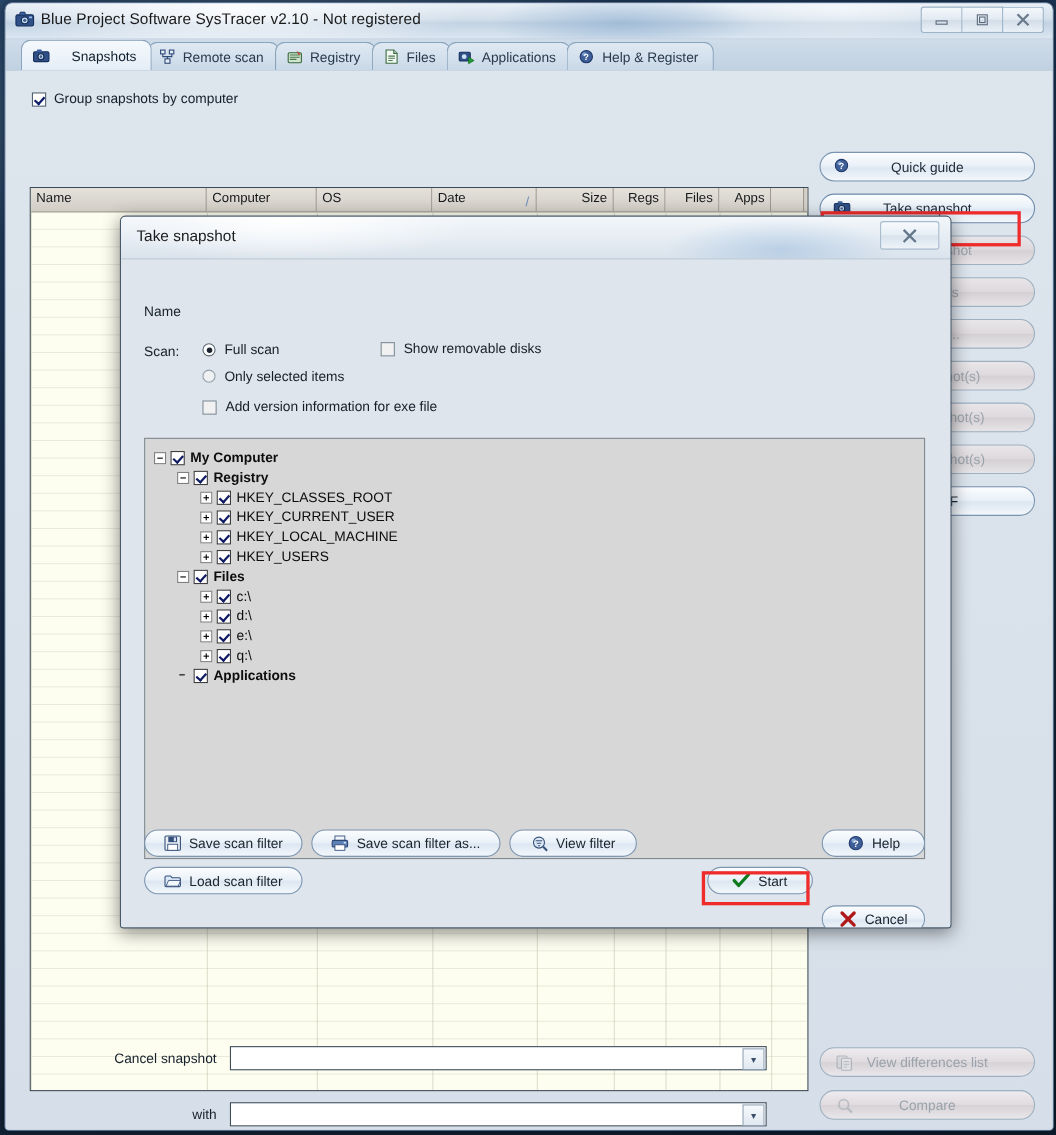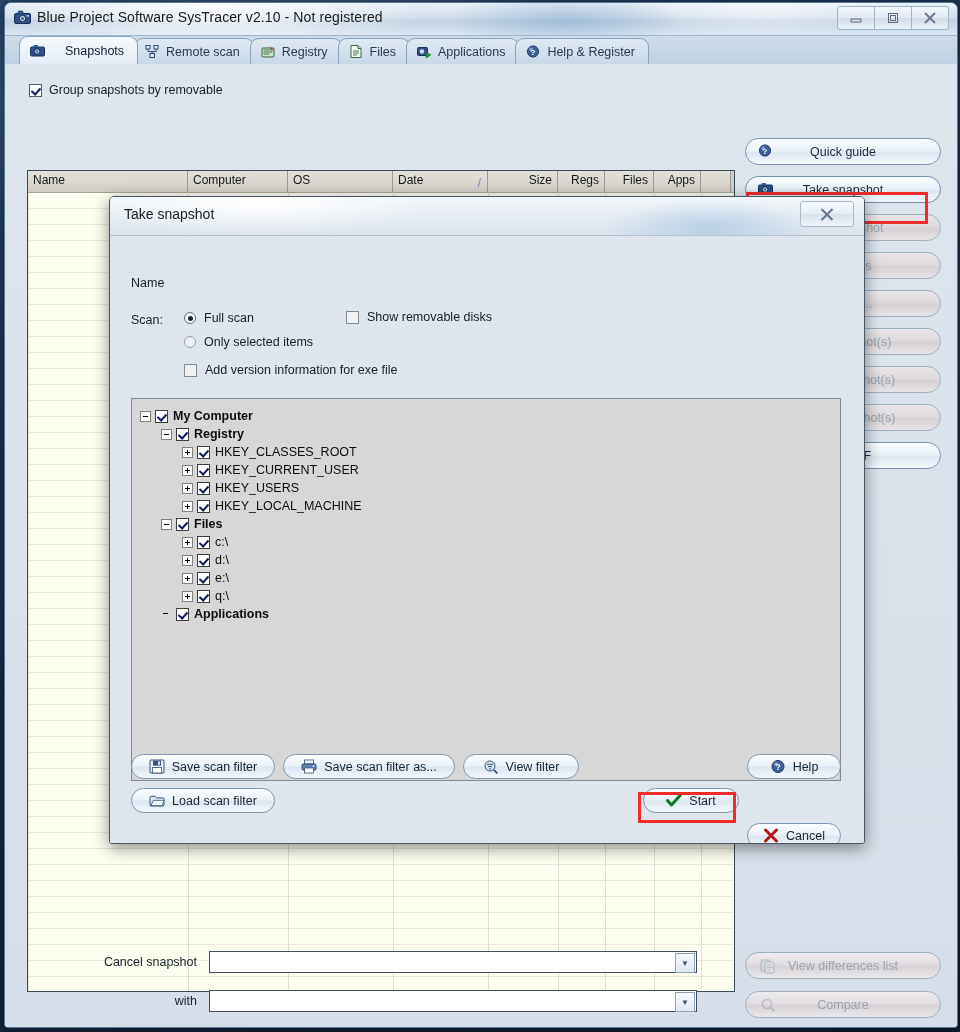--- a/index.html
+++ b/index.html
@@ -348,21 +348,21 @@
           </svg>
         </span>
         <span>Help &amp; Register</span>
       </div>
     </div>
 
   <div id="client">
 
     <div id="groupchk">
       <span class="cbx on"></span>
-      <span>Group snapshots by removable</span>
+      <span>Group snapshots by computer</span>
     </div>
 
     <div id="listview">
       <div id="lvhead">
           <div class="th" style="width: 160px;"><span>Name</span></div>
           <div class="th" style="width: 100px;"><span>Computer</span></div>
           <div class="th" style="width: 105px;"><span>OS</span></div>
           <div class="th" style="width: 95px;"><span>Date</span><span class="sortmark">/</span></div>
           <div class="th r" style="width: 70px;"><span>Size</span></div>
           <div class="th r" style="width: 47px;"><span>Regs</span></div>
@@ -470,21 +470,21 @@
     <div id="takehl"></div>
 
     <div id="compare">
       <div class="crow" style="left:22px;top:8px;">
         <span class="clabel">Cancel snapshot</span>
         <div class="combo">
           <span style="position:absolute;left:4px;top:3px;font-size:12px;"></span>
           <span class="arrow">▼</span>
         </div>
       </div>
-      <div class="crow" style="left:22px;top:47px;">
+      <div class="crow" style="left:22px;top:59px;">
         <span class="clabel">with</span>
         <div class="combo">
           <span style="position:absolute;left:4px;top:3px;font-size:12px;"></span>
           <span class="arrow">▼</span>
         </div>
       </div>
       <div class="cbtn" style="position:absolute;left:740px;top:9px;">
         <span class="ico">
           <svg width="17" height="16" viewBox="0 0 17 16">
             <rect x="1" y="2" width="9" height="11" rx="1" fill="#cfd5dc" stroke="#8b949d"></rect>
@@ -556,26 +556,26 @@
             <span class="tlabel">HKEY_CLASSES_ROOT</span>
           </div>
           <div class="tnode" style="padding-left: 42px;">
             <span class="texp plus"></span>
             <span class="tcb"></span>
             <span class="tlabel">HKEY_CURRENT_USER</span>
           </div>
           <div class="tnode" style="padding-left: 42px;">
             <span class="texp plus"></span>
             <span class="tcb"></span>
+            <span class="tlabel">HKEY_LOCAL_MACHINE</span>
+          </div>
+          <div class="tnode" style="padding-left: 42px;">
+            <span class="texp plus"></span>
+            <span class="tcb"></span>
             <span class="tlabel">HKEY_USERS</span>
-          </div>
-          <div class="tnode" style="padding-left: 42px;">
-            <span class="texp plus"></span>
-            <span class="tcb"></span>
-            <span class="tlabel">HKEY_LOCAL_MACHINE</span>
           </div>
           <div class="tnode" style="padding-left: 21px;">
             <span class="texp"></span>
             <span class="tcb"></span>
             <span class="tlabel b">Files</span>
           </div>
           <div class="tnode" style="padding-left: 42px;">
             <span class="texp plus"></span>
             <span class="tcb"></span>
             <span class="tlabel">c:\</span>

